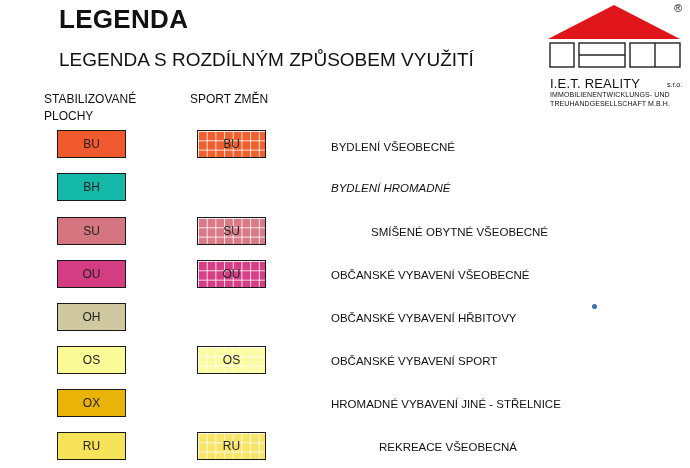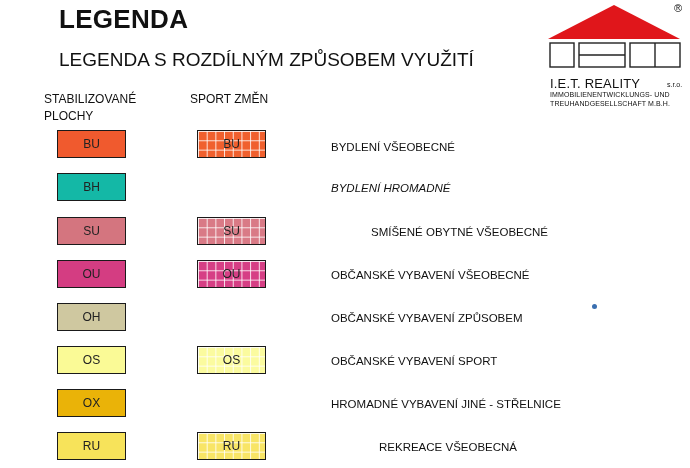--- a/index.html
+++ b/index.html
@@ -186,21 +186,21 @@
     <div class="swatch stab" style="top: 260px; background: rgb(212, 61, 130);">
       <span class="code">OU</span>
     </div>
     <div class="swatch zmen" style="top: 260px; background-color: rgb(214, 63, 133); background-image: linear-gradient(to right, rgba(255, 255, 255, 0.85) 1px, transparent 1px), linear-gradient(rgba(255, 255, 255, 0.85) 1px, transparent 1px);">
       <span class="code">OU</span>
     </div>
     <div class="row-label" style="top: 268px;">OBČANSKÉ VYBAVENÍ VŠEOBECNÉ</div>
     <div class="swatch stab" style="top: 303px; background: rgb(207, 200, 160);">
       <span class="code">OH</span>
     </div>
-    <div class="row-label" style="top: 311px;">OBČANSKÉ VYBAVENÍ ZPŮSOBEM</div>
+    <div class="row-label" style="top: 311px;">OBČANSKÉ VYBAVENÍ HŘBITOVY</div>
     <div class="swatch stab" style="top: 346px; background: rgb(250, 250, 150);">
       <span class="code">OS</span>
     </div>
     <div class="swatch zmen" style="top: 346px; background-color: rgb(251, 251, 159); background-image: linear-gradient(to right, rgba(255, 255, 255, 0.85) 1px, transparent 1px), linear-gradient(rgba(255, 255, 255, 0.85) 1px, transparent 1px);">
       <span class="code">OS</span>
     </div>
     <div class="row-label" style="top: 354px;">OBČANSKÉ VYBAVENÍ SPORT</div>
     <div class="swatch stab" style="top: 389px; background: #eab308;">
       <span class="code">OX</span>
     </div>

